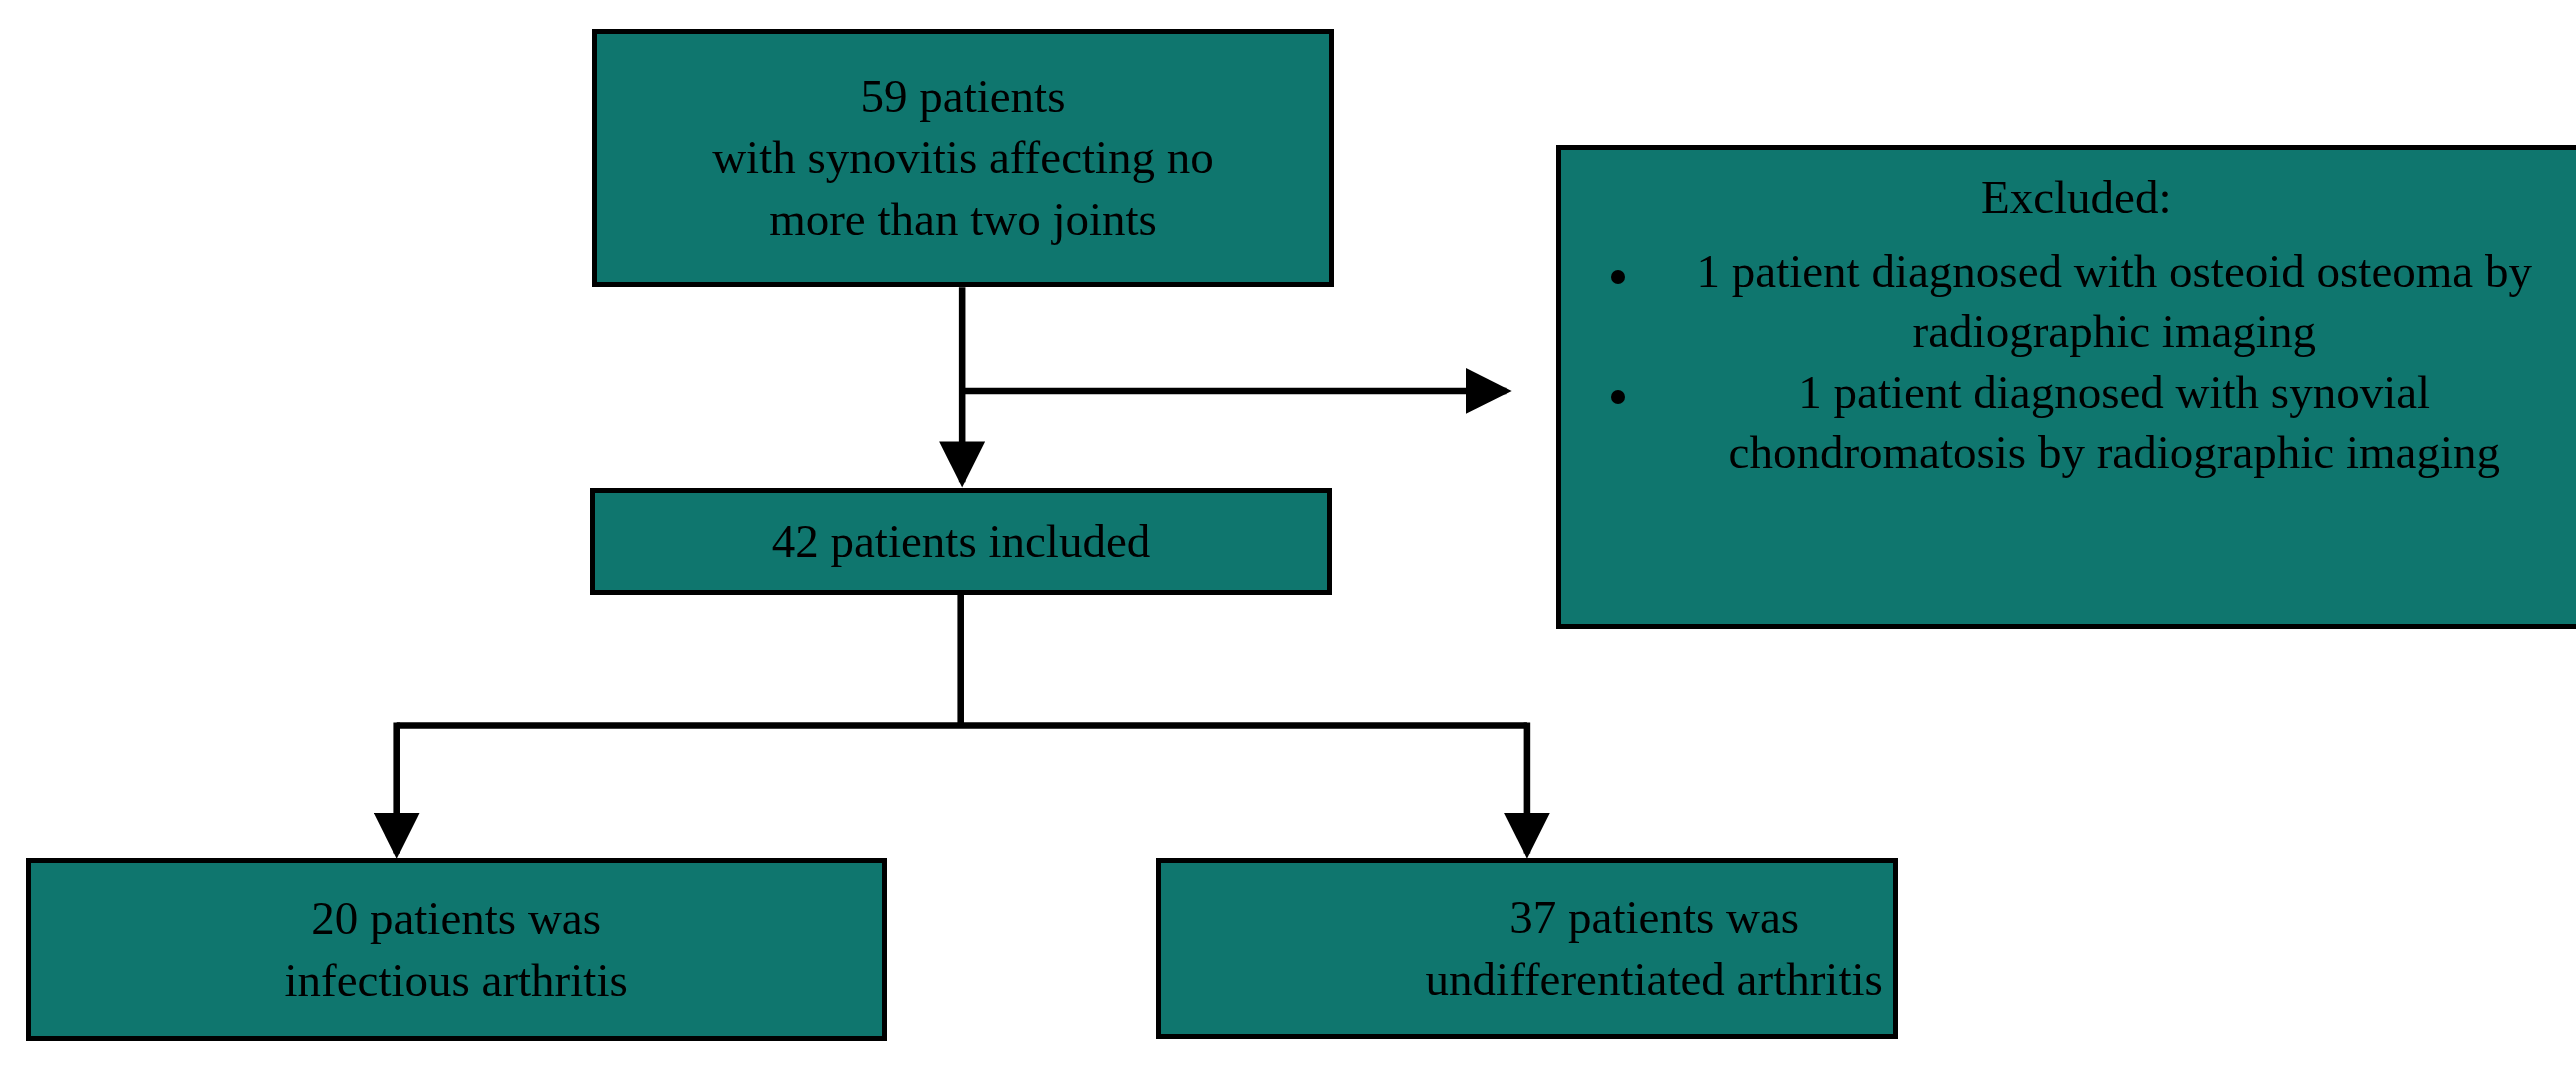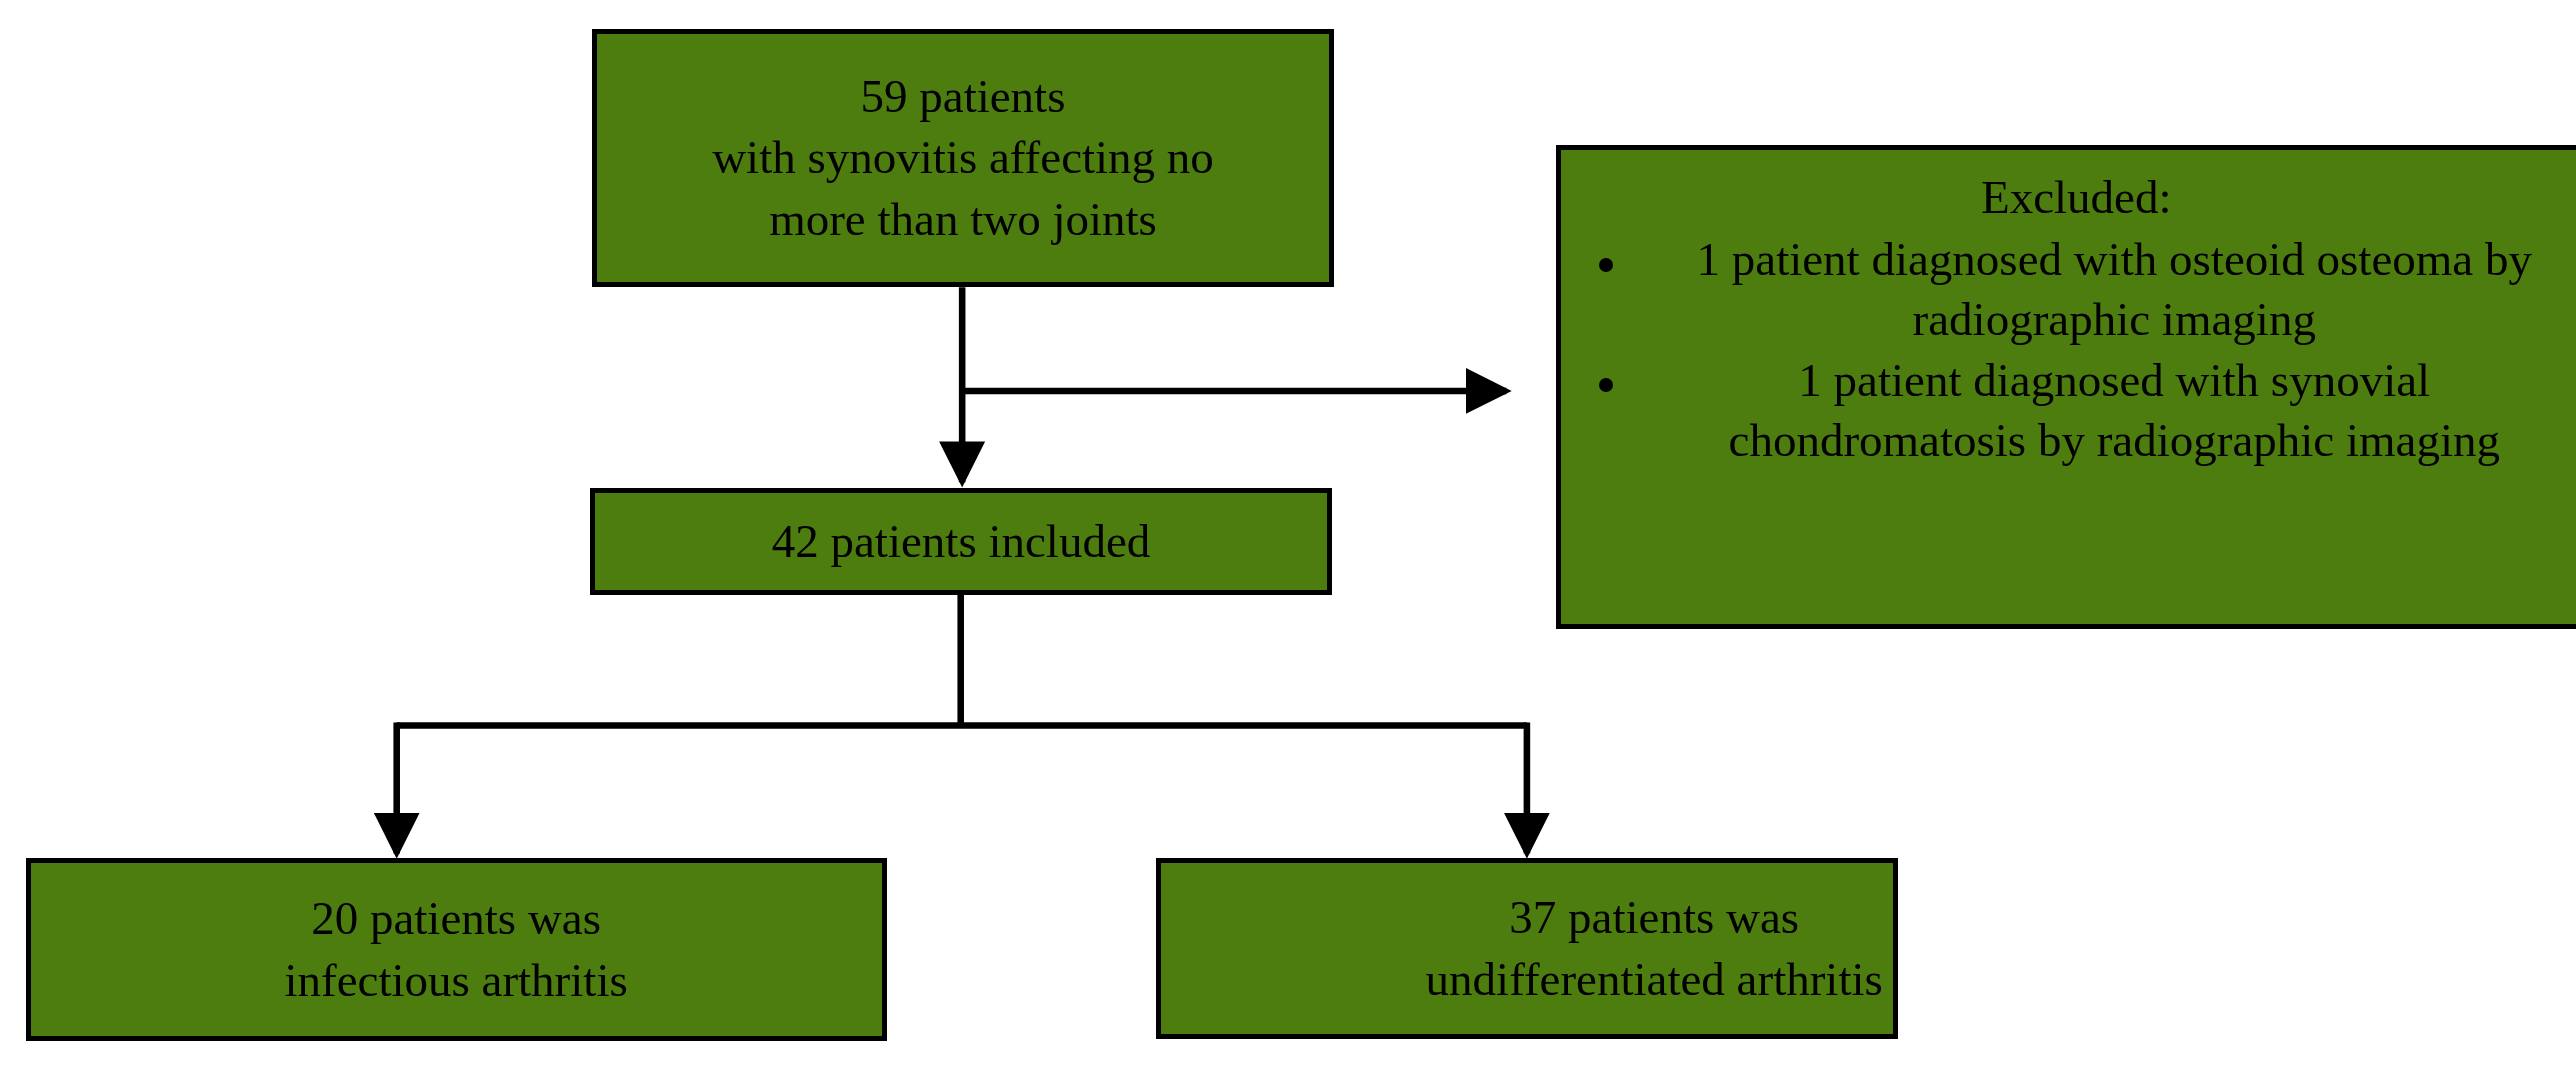--- a/index.html
+++ b/index.html
@@ -14,21 +14,21 @@
     height: 1069px;
     background: #ffffff;
     overflow: hidden;
     font-family: "Liberation Serif", "DejaVu Serif", serif;
     color: #000000;
   }
   .flow-box {
     position: absolute;
     box-sizing: border-box;
     border: 5.1px solid #000000;
-    background: #4d7c0f;
+    background: #0f766e;
     display: flex;
     align-items: center;
     justify-content: center;
     text-align: center;
     line-height: 1.30;
   }
   .flow-box .box-text {
     display: block;
     white-space: pre-line;
     padding: 0 10.2px;
@@ -54,21 +54,21 @@
     padding: 19px 17.5px 14.6px 22px;
     font-size: 47px;
   }
   #box-excluded .excl-title {
     display: block;
     margin: 0 0 2.9px 0;
     line-height: 1.22;
   }
   #box-excluded ul.excl-list {
     list-style: none;
-    margin: 4px;
+    margin: 16px;
     padding: 0;
   }
   #box-excluded ul.excl-list li {
     position: relative;
     padding-left: 76px;
     line-height: 1.27;
     margin-bottom: 1.5px;
   }
   #box-excluded ul.excl-list li .bullet-dot {
     position: absolute;

